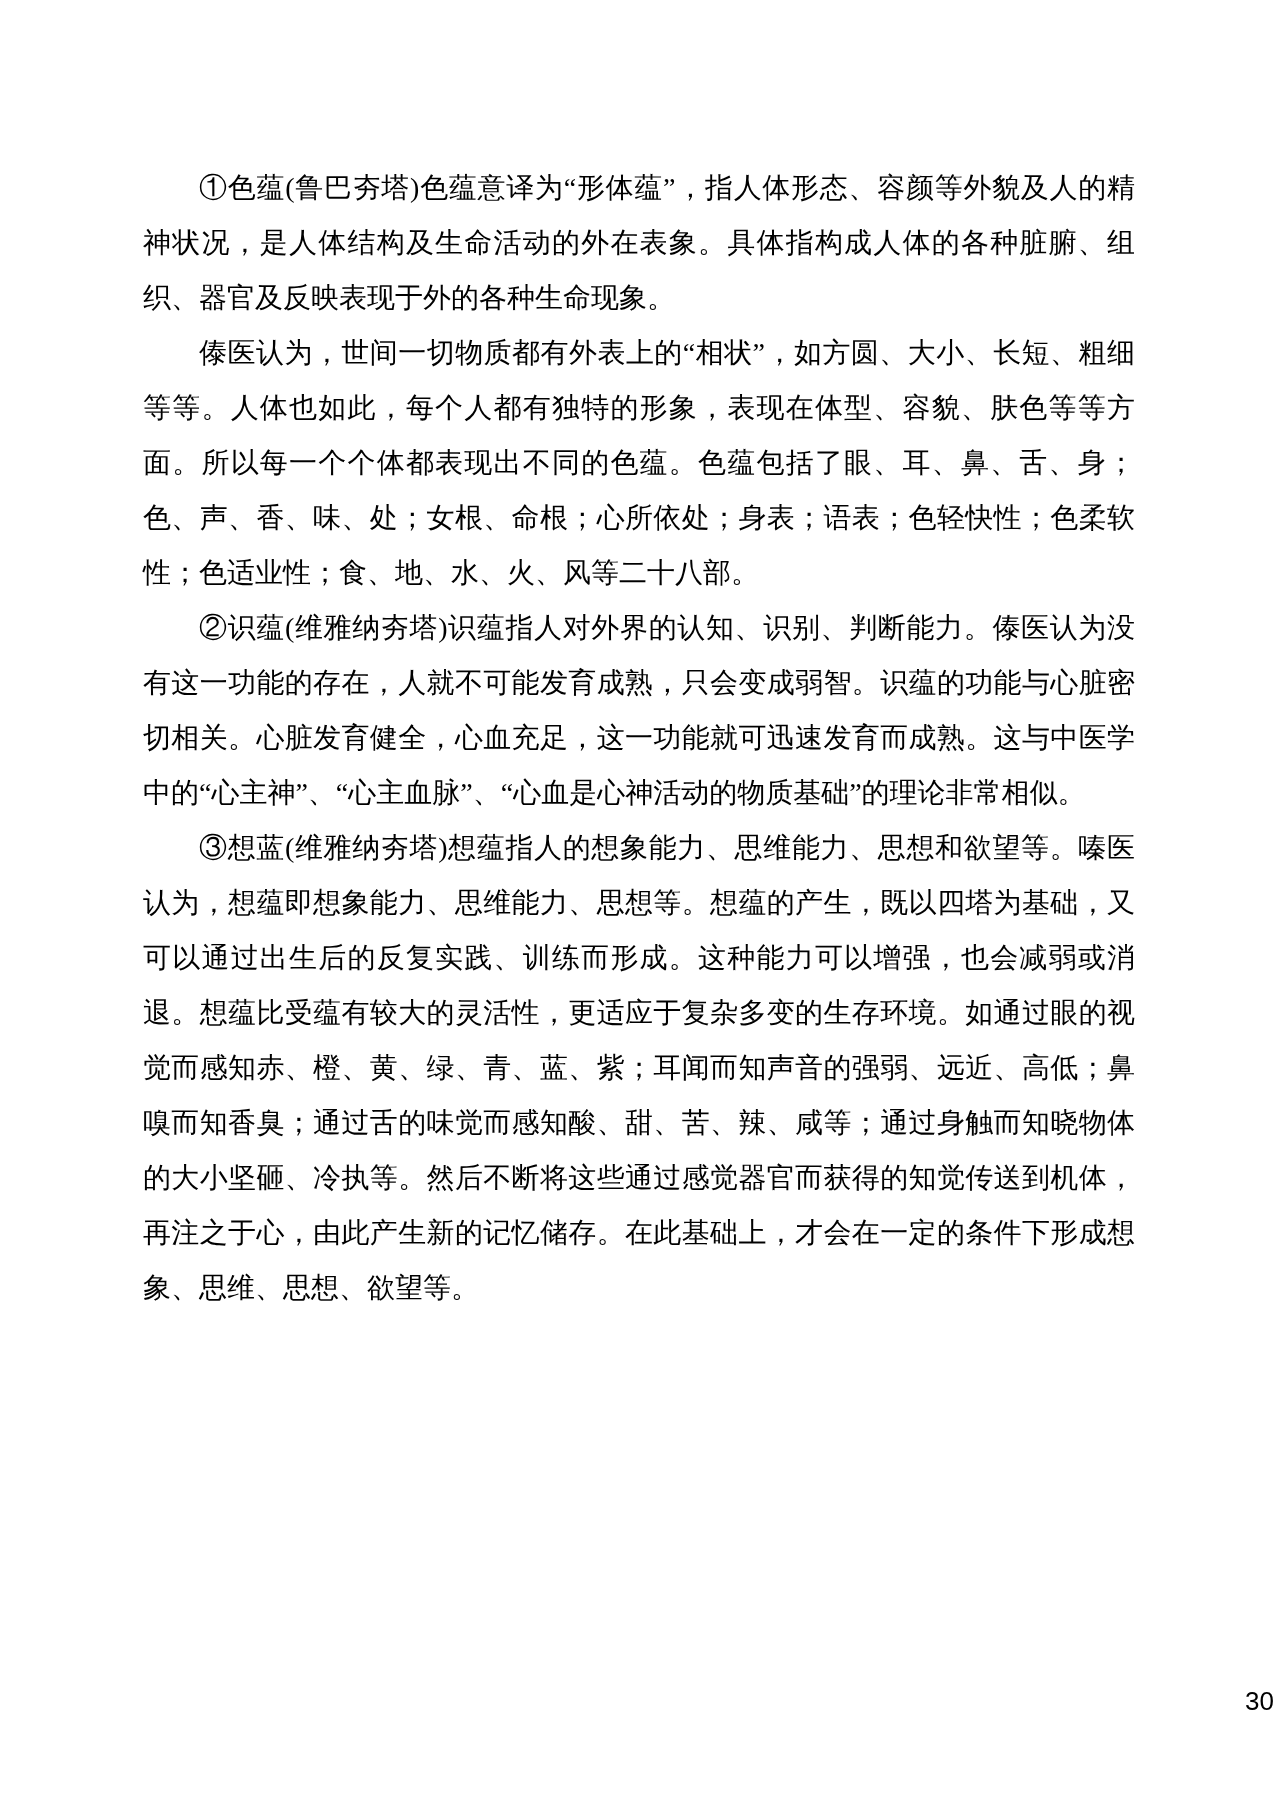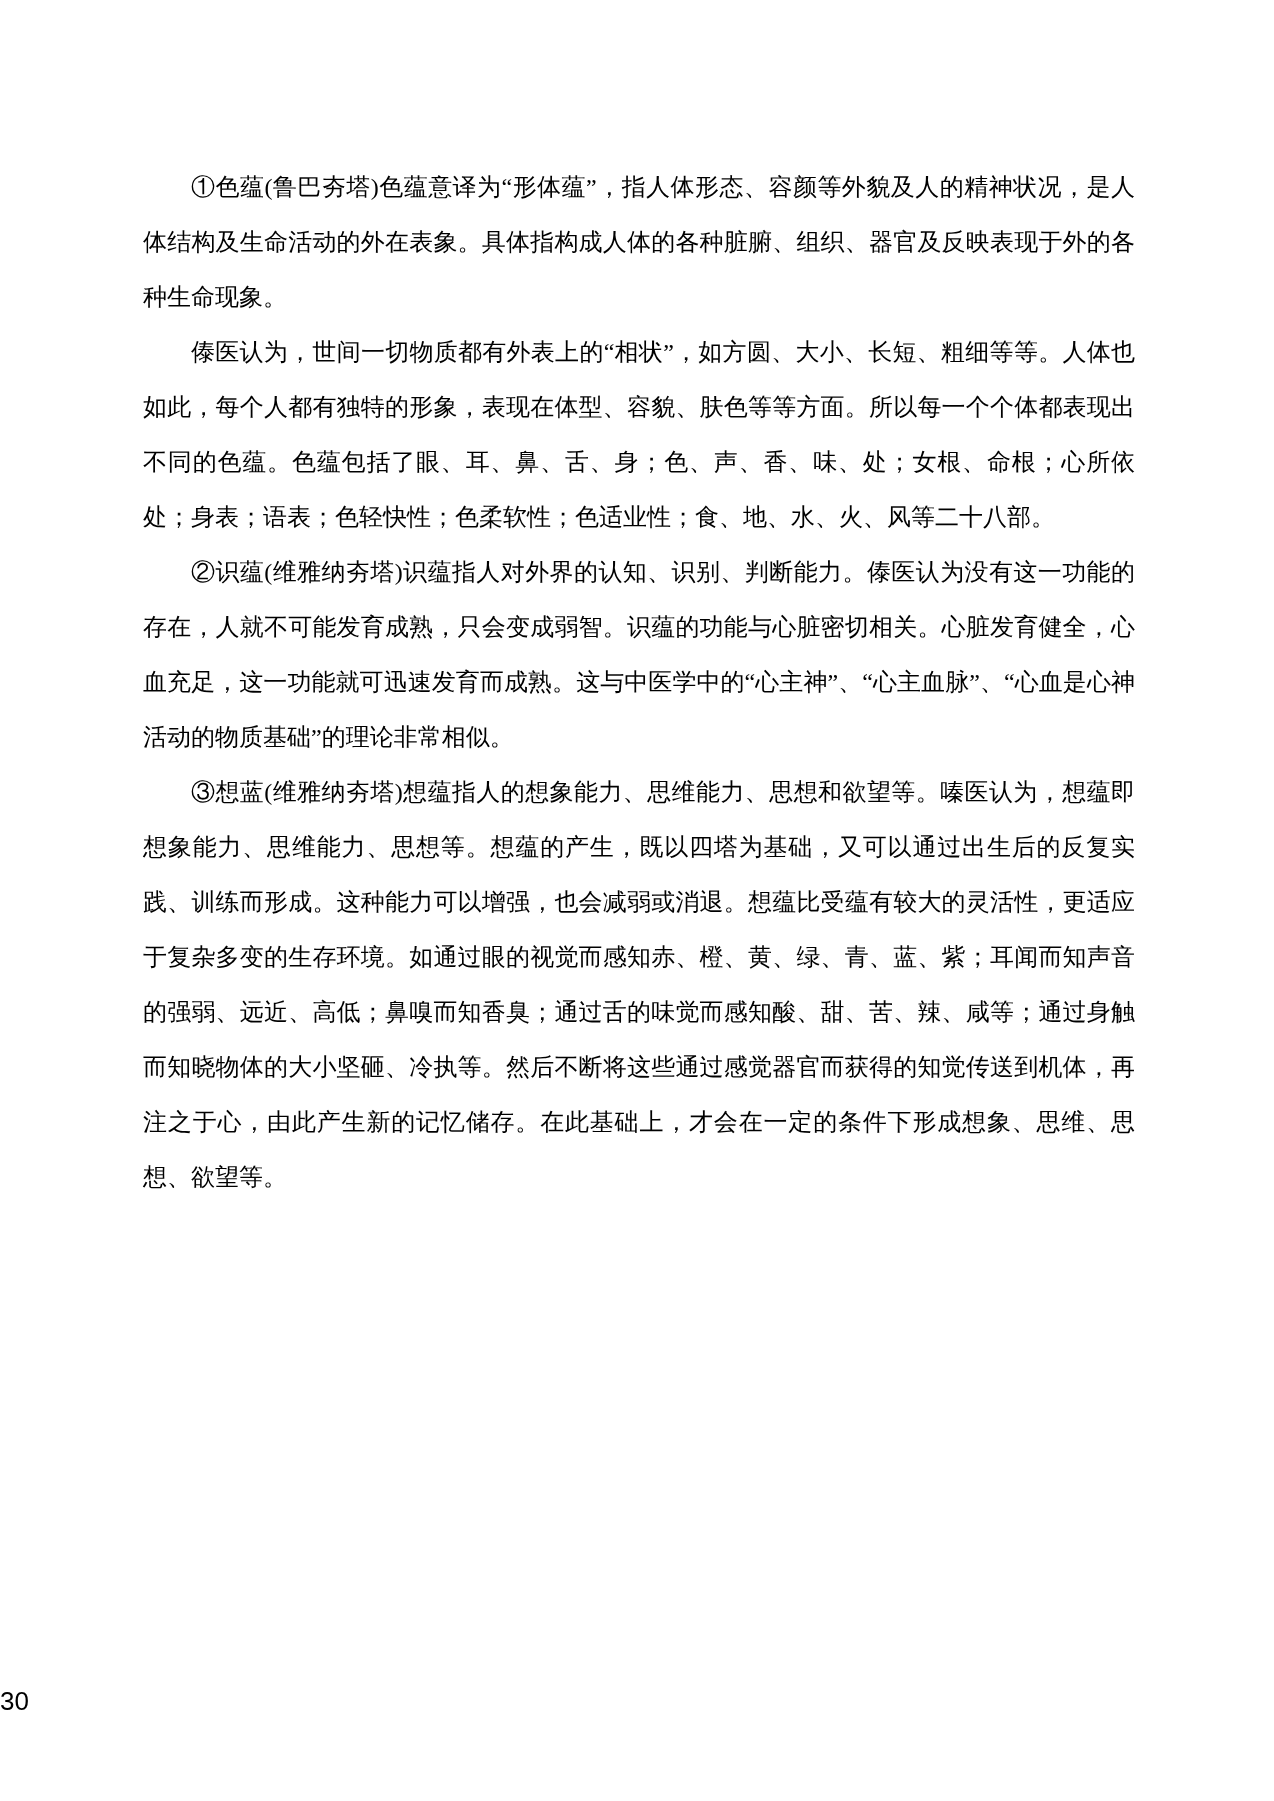--- a/index.html
+++ b/index.html
@@ -13,37 +13,37 @@
       height: 1801px;
       background: #ffffff;
       overflow: hidden;
     }
     .content {
       position: absolute;
       left: 143px;
       top: 160px;
       width: 992px;
       font-family: "Liberation Serif", "DejaVu Serif", serif;
-      font-size: 24px;
+      font-size: 28px;
       line-height: 55px;
       color: #000000;
       text-align: justify;
       overflow-wrap: break-word;
     }
     .para {
       margin: 0;
       padding: 0;
       text-indent: 2em;
     }
     .footer {
       position: absolute;
       left: 0;
       right: 0;
       top: 1686px;
-      text-align: left;
+      text-align: right;
       font-family: "Liberation Sans", "DejaVu Sans", sans-serif;
       font-size: 26px;
       color: #000000;
     }
   </style>
 </head>
 <body>
 
 <div class="page">
   <div class="content">

